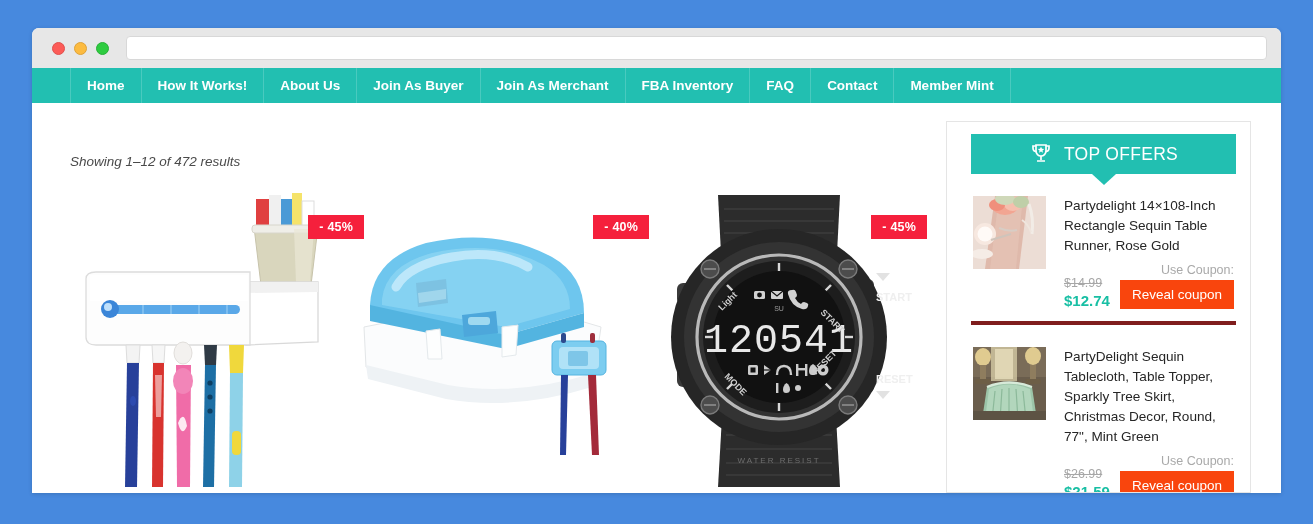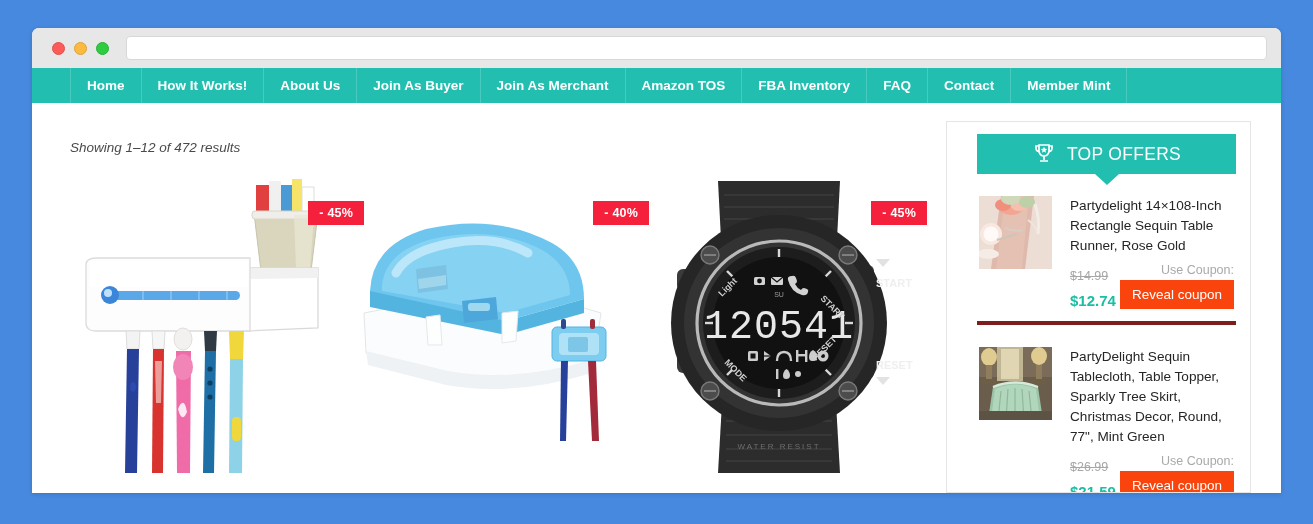--- a/index.html
+++ b/index.html
@@ -71,21 +71,21 @@
     background: #fff;
     height: 390px;
     display: flex;
     padding: 0 30px;
     position: relative;
   }
 
   .content-col {
     width: 870px;
     position: relative;
-    padding-top: 18px;
+    padding-top: 32px;
   }
 
   .result-row {
     display: flex;
     align-items: center;
     justify-content: space-between;
     height: 52px;
   }
   .showing-text {
     font-size: 13.5px;
@@ -140,21 +140,21 @@
   }
   .prod-img { position: absolute; left: 0; top: 0; width: 290px; height: 300px; }
 
   
   .sidebar {
     width: 345px;
     margin-left: 14px;
     margin-top: 18px;
     border: 1px solid #e5e5e5;
     background: #fff;
-    padding: 12px 14px 0 30px;
+    padding: 12px 14px 0 24px;
     height: 372px;
     overflow: hidden;
   }
   .offers-header {
     background: #22bfb1;
     height: 40px;
     display: flex;
     align-items: center;
     justify-content: center;
     gap: 11px;
@@ -201,21 +201,21 @@
   .prices { line-height: 1.15; }
   .old-price {
     font-size: 12.5px;
     color: #a7a7a7;
     text-decoration: line-through;
   }
   .new-price {
     font-size: 15px;
     font-weight: bold;
     color: #18bfa4;
-    margin-top: 8px;
+    margin-top: 1px;
   }
   .coupon-col { text-align: right; }
   .use-coupon {
     font-size: 12.5px;
     color: #a9a9a9;
     display: block;
     margin-bottom: 3px;
   }
   .reveal-btn {
     background: #f9450d;
@@ -241,21 +241,20 @@
     </div>
     <input class="urlbar" type="text" value="" style="">
   </div>
 
   <div class="navbar">
     <div class="nav-item">Home</div>
     <div class="nav-item">How It Works!</div>
     <div class="nav-item">About Us</div>
     <div class="nav-item">Join As Buyer</div>
     <div class="nav-item">Join As Merchant</div>
-    <div class="nav-item">Amazon TOS</div>
     <div class="nav-item">FBA Inventory</div>
     <div class="nav-item">FAQ</div>
     <div class="nav-item">Contact</div>
     <div class="nav-item">Member Mint</div>
   </div>
 
   <div class="page">
 
     <div class="content-col">
 

